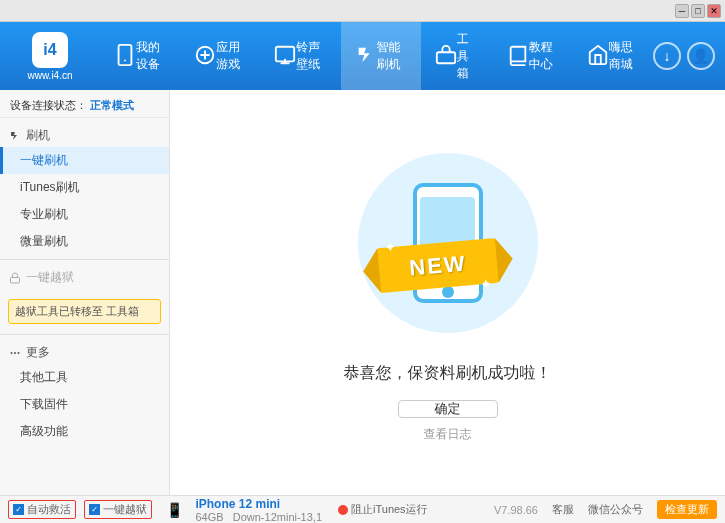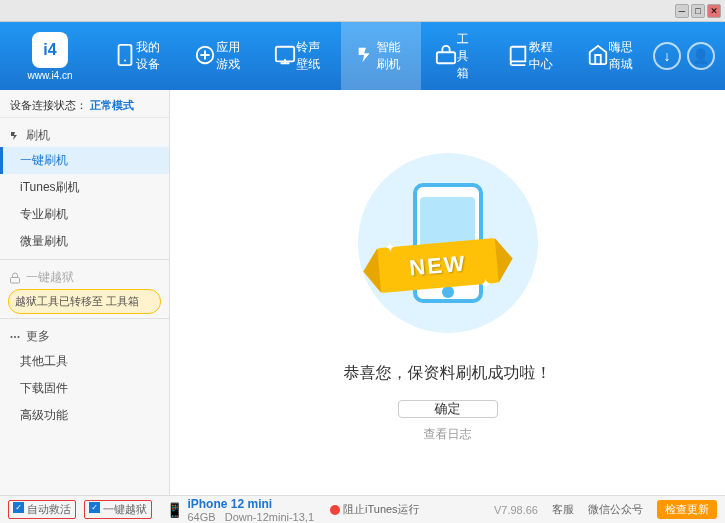--- a/index.html
+++ b/index.html
@@ -142,25 +142,25 @@
       color: #1976D2;
       border-left: 3px solid #1976D2;
       padding-left: 17px;
     }
     .sidebar-divider {
       height: 1px;
       background: #e0e0e0;
       margin: 4px 0;
     }
     .sidebar-notice {
-      margin: 0 8px;
+      margin: 10px 8px;
       padding: 4px 6px;
       background: #fff3cd;
       border: 1px solid #ffc107;
-      border-radius: 12px;
+      border-radius: 3px;
       font-size: 11px;
       color: #555;
       line-height: 1.4;
     }
     .sidebar-section-more {
       display: flex;
       align-items: center;
       padding: 5px 8px 3px 8px;
       font-size: 12px;
       color: #555;
@@ -301,37 +301,39 @@
       color: #666;
     }
     .bottom-left {
       display: flex;
       align-items: center;
       gap: 8px;
       flex: 1;
     }
     .checkbox-item {
       display: flex;
+      align-items: center;
       gap: 3px;
       border: 1px solid #e53935;
       padding: 1px 4px;
       border-radius: 2px;
       cursor: pointer;
     }
     .checkbox-box {
       width: 11px; height: 11px;
       border: 1px solid #888;
       background: #fff;
       display: flex; align-items: center; justify-content: center;
     }
     .checkbox-box.checked { background: #1976D2; border-color: #1976D2; }
     .checkbox-box.checked::after {
       content: '✓'; color: #fff; font-size: 8px;
     }
     .device-info {
+      margin-left: 8px;
     }
     .device-name {
       font-size: 12px;
       color: #1976D2;
       font-weight: bold;
     }
     .device-sub {
       font-size: 11px;
       color: #888;
     }

